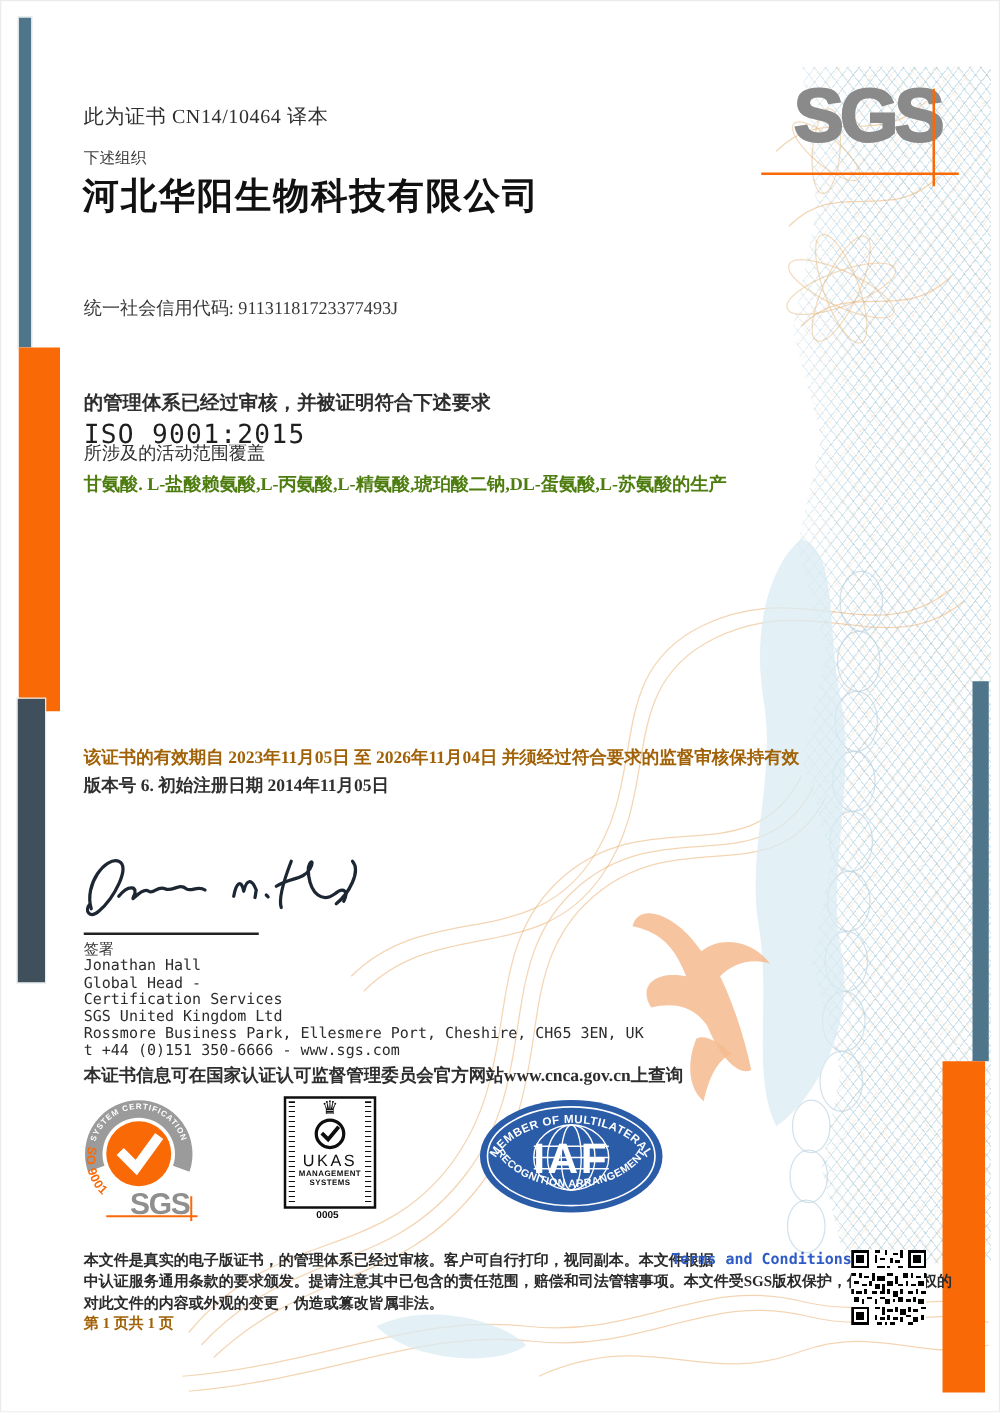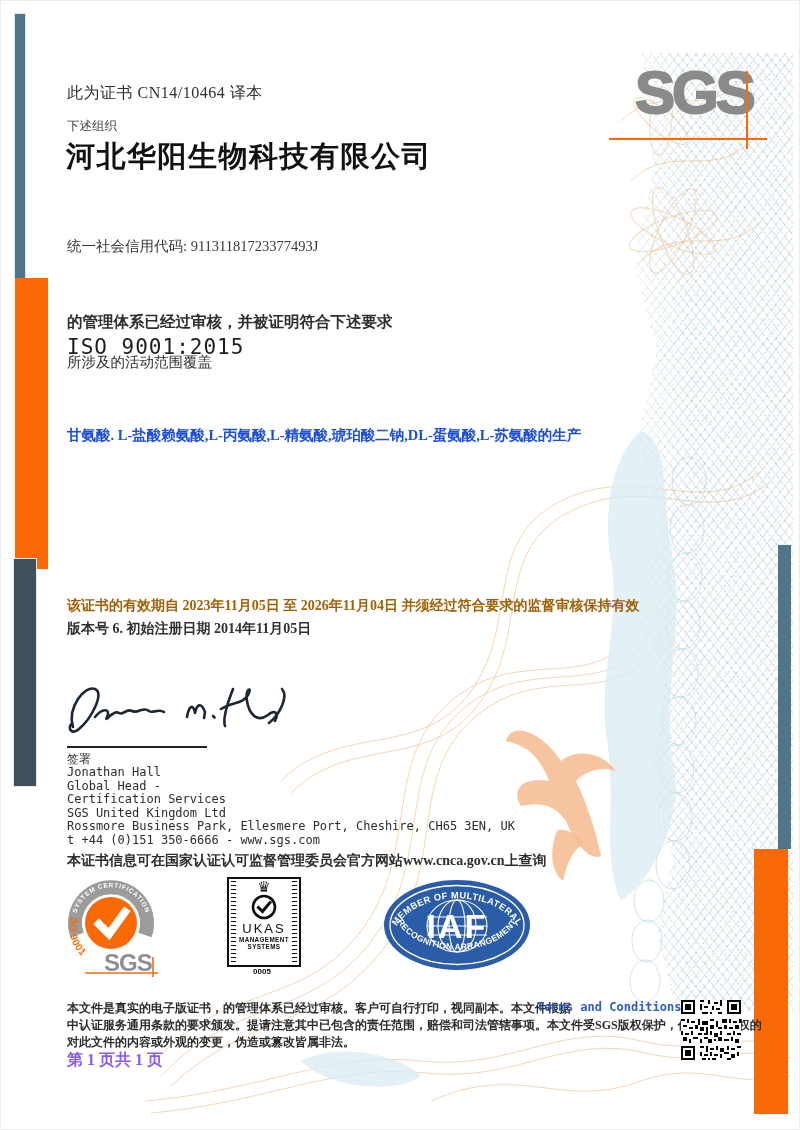--- a/index.html
+++ b/index.html
@@ -38,21 +38,21 @@
   .sgs-logo{left:630px;top:62px;font-family:"Liberation Sans","DejaVu Sans",sans-serif;
     font-size:60px;font-weight:700;color:#8a8a8a;letter-spacing:-3px;line-height:1;
     -webkit-text-stroke:2px #8a8a8a;}
   .sgs-underline{left:604px;top:137px;width:158px;height:2px;background:#f96a07;}
   .sgs-vline{left:741px;top:70px;width:2px;height:78px;background:#f96a07;}
   .info-line{left:62px;font-size:14.5px;color:#383838;}
   .audit-line{left:62px;top:311px;font-size:15.5px;font-weight:600;color:#2e2e2e;}
   .standard{left:62px;top:334px;font-family:"DejaVu Sans Mono","Liberation Mono",monospace;
     font-size:21px;font-weight:500;color:#1e1e1e;letter-spacing:1px;}
   .scope-head{left:62px;top:352px;font-size:14.5px;font-weight:400;color:#303030;}
-  .scope-detail{left:62px;top:377px;font-size:14.5px;font-weight:600;color:#1d4ed8;margin-top:48px;}
+  .scope-detail{left:62px;top:377px;font-size:14.5px;font-weight:600;color:#4d7c0f;}
   .valid-1{left:62px;top:596px;font-size:14px;font-weight:600;color:#a16207;}
   .valid-2{left:62px;top:619px;font-size:14px;font-weight:600;color:#303030;}
   .sig-rule{left:62px;top:745px;width:140px;height:2px;background:#222;}
   .sig-label{left:62px;top:750px;font-size:12px;color:#333;}
   .signer{left:62px;top:765px;font-family:"DejaVu Sans Mono","Liberation Mono",monospace;
     font-size:12px;line-height:13.5px;color:#2c2c2c;white-space:nowrap;}
   .cnca-line{left:62px;top:851px;font-size:14px;font-weight:600;color:#2e2e2e;}
   
   .badge{position:absolute;z-index:5;}
   .ukas-box{left:222px;top:876px;width:70px;height:86px;border:2px solid #0e0e0e;
@@ -62,21 +62,21 @@
     background:repeating-linear-gradient(#0e0e0e 0 1px, transparent 1px 4px);}
   .ukas-crown{font-size:15px;line-height:14px;color:#0e0e0e;margin-top:1px;}
   .ukas-name{font-size:13px;font-weight:400;letter-spacing:2px;color:#0e0e0e;margin-top:1px;}
   .ukas-sub{font-size:6.3px;font-weight:700;letter-spacing:.4px;color:#0e0e0e;line-height:7px;}
   .ukas-number{left:222px;top:966px;width:70px;text-align:center;font-size:8px;font-weight:700;
     font-family:"Liberation Sans",sans-serif;color:#0e0e0e;}
   
   .foot-line{left:62px;font-size:12px;font-weight:700;color:#2b2b2b;white-space:nowrap;}
   .terms-link{left:532px;top:999px;font-family:"DejaVu Sans Mono","Liberation Mono",monospace;
     font-size:12px;font-weight:700;color:#2f5bc7;text-decoration:none;white-space:nowrap;}
-  .page-indicator{left:62px;top:1049px;font-size:16px;font-weight:600;color:#8b5cf6;}
+  .page-indicator{left:62px;top:1049px;font-size:12px;font-weight:600;color:#a16207;}
   .qr{left:676px;top:999px;width:60px;height:60px;}
 </style>
 </head>
 <body>
 
 <div class="page">
 
   <div class="mesh"></div>
   <svg class="decor" width="800" height="1130" viewBox="0 0 800 1130">
     <g fill="none" stroke="#e9b277" stroke-opacity=".55" stroke-width="1">

